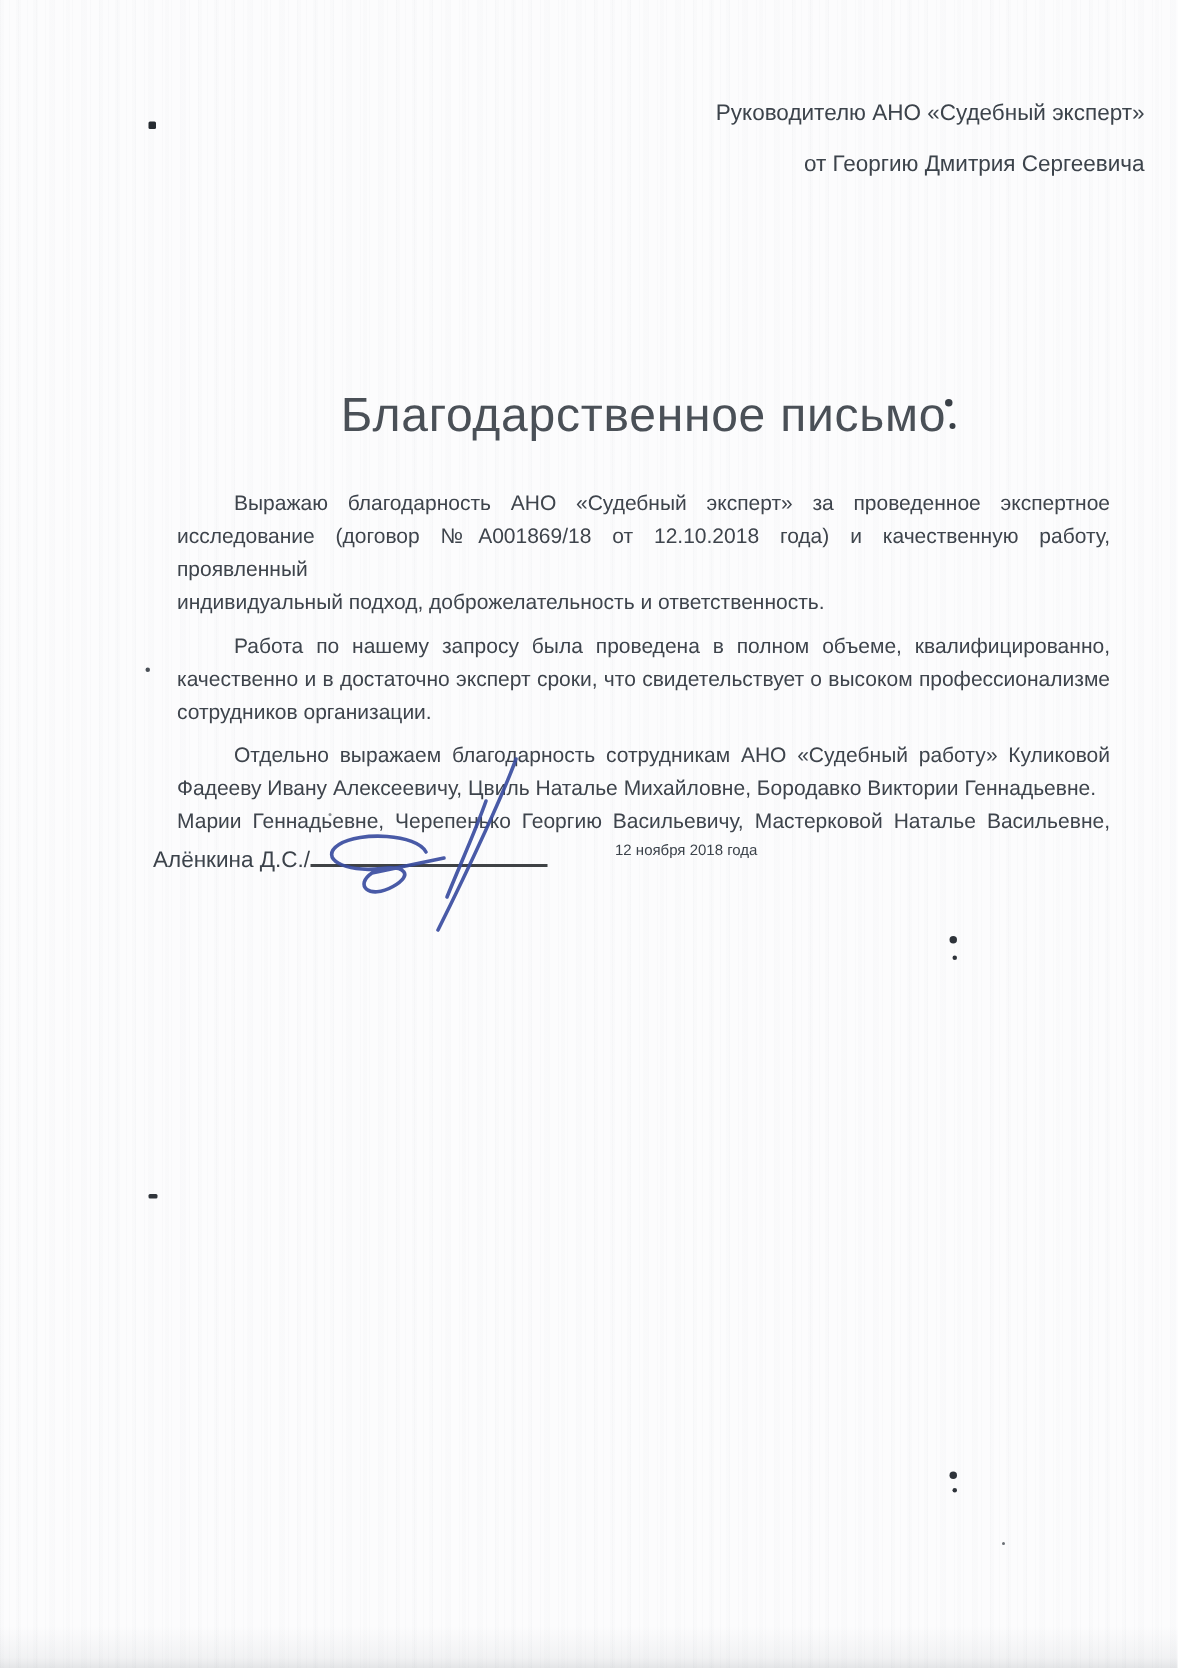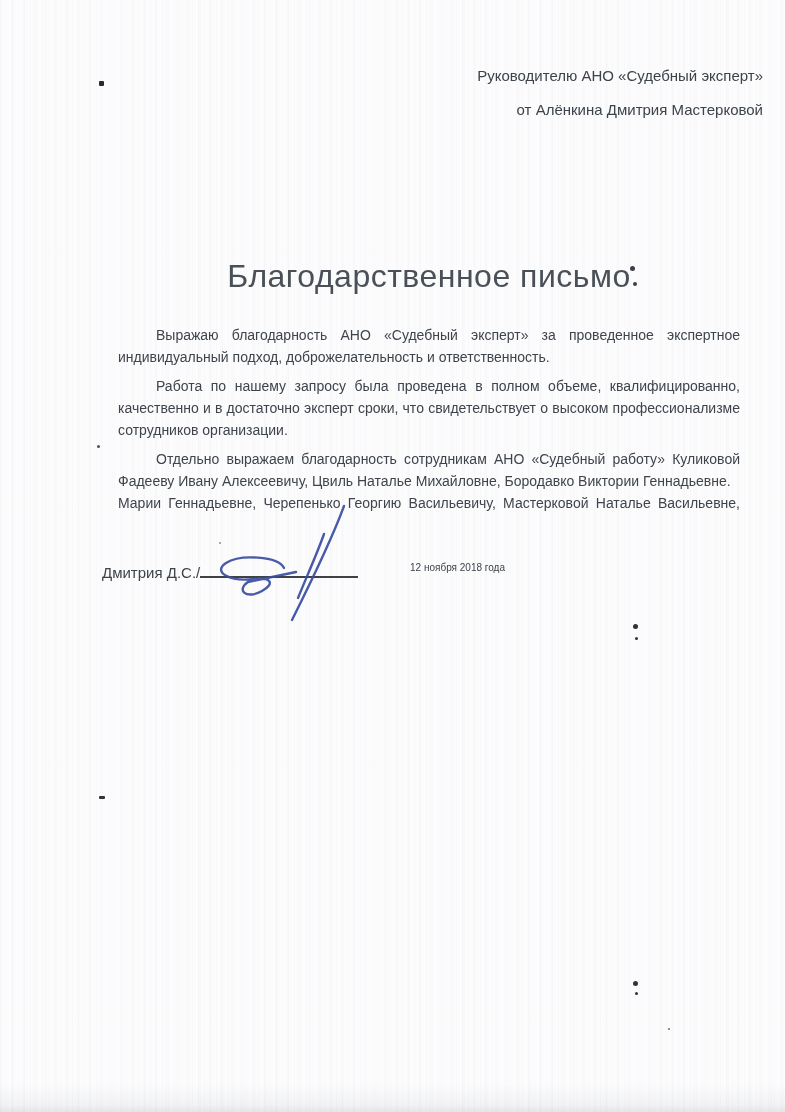--- a/index.html
+++ b/index.html
@@ -61,44 +61,45 @@
   .signature-svg { position: absolute; left: 196px; top: 498px; pointer-events: none; }
   .artifact { position: absolute; pointer-events: none; }
 </style>
 </head>
 <body>
 
 <div class="page">
 
   <div class="header">
     <div class="line recipient">Руководителю АНО «Судебный эксперт»</div>
-    <div class="line sender">от Алёнкина Дмитрия Мастерковой</div>
+    <div class="line sender">от Георгию Дмитрия Сергеевича</div>
   </div>
 
   <h1 class="title">Благодарственное письмо</h1>
 
   <div class="body">
     <p>
       <span class="bline indent">Выражаю благодарность АНО «Судебный эксперт» за проведенное экспертное</span>
+      <span class="bline">исследование (договор №А001869/18 от 12.10.2018 года) и качественную работу, проявленный</span>
       <span class="bline last">индивидуальный подход, доброжелательность и ответственность.</span>
     </p>
     <p>
       <span class="bline indent">Работа по нашему запросу была проведена в полном объеме, квалифицированно,</span>
       <span class="bline">качественно и в достаточно эксперт сроки, что свидетельствует о высоком профессионализме</span>
       <span class="bline last">сотрудников организации.</span>
     </p>
     <p>
       <span class="bline indent">Отдельно выражаем благодарность сотрудникам АНО «Судебный работу» Куликовой</span>
       <span class="bline last">Фадееву Ивану Алексеевичу, Цвиль Наталье Михайловне, Бородавко Виктории Геннадьевне.</span>
       <span class="bline">Марии Геннадьевне, Черепенько Георгию Васильевичу, Мастерковой Наталье Васильевне,</span>
     </p>
   </div>
 
   <div class="sig-row">
-    <span>Дмитрия Д.С./</span><span class="sig-line"></span>
+    <span>Алёнкина Д.С./</span><span class="sig-line"></span>
   </div>
 
   <div class="date">12 ноября 2018 года</div>
 
   <svg class="signature-svg" width="160" height="128" viewBox="0 0 160 128" xmlns="http://www.w3.org/2000/svg">
     <g fill="none" stroke="#3a4da0" stroke-width="2.4" stroke-linecap="round" stroke-linejoin="round" opacity="0.92">
       <path d="M 148 8 C 140 30, 118 78, 96 122"></path>
       <path d="M 128 36 C 121 56, 110 80, 102 100"></path>
       <path d="M 88 70 C 82 58, 44 56, 30 65 C 16 74, 34 84, 58 81 C 74 79, 80 85, 66 93 C 50 102, 40 92, 52 84 L 100 74"></path>
     </g>

